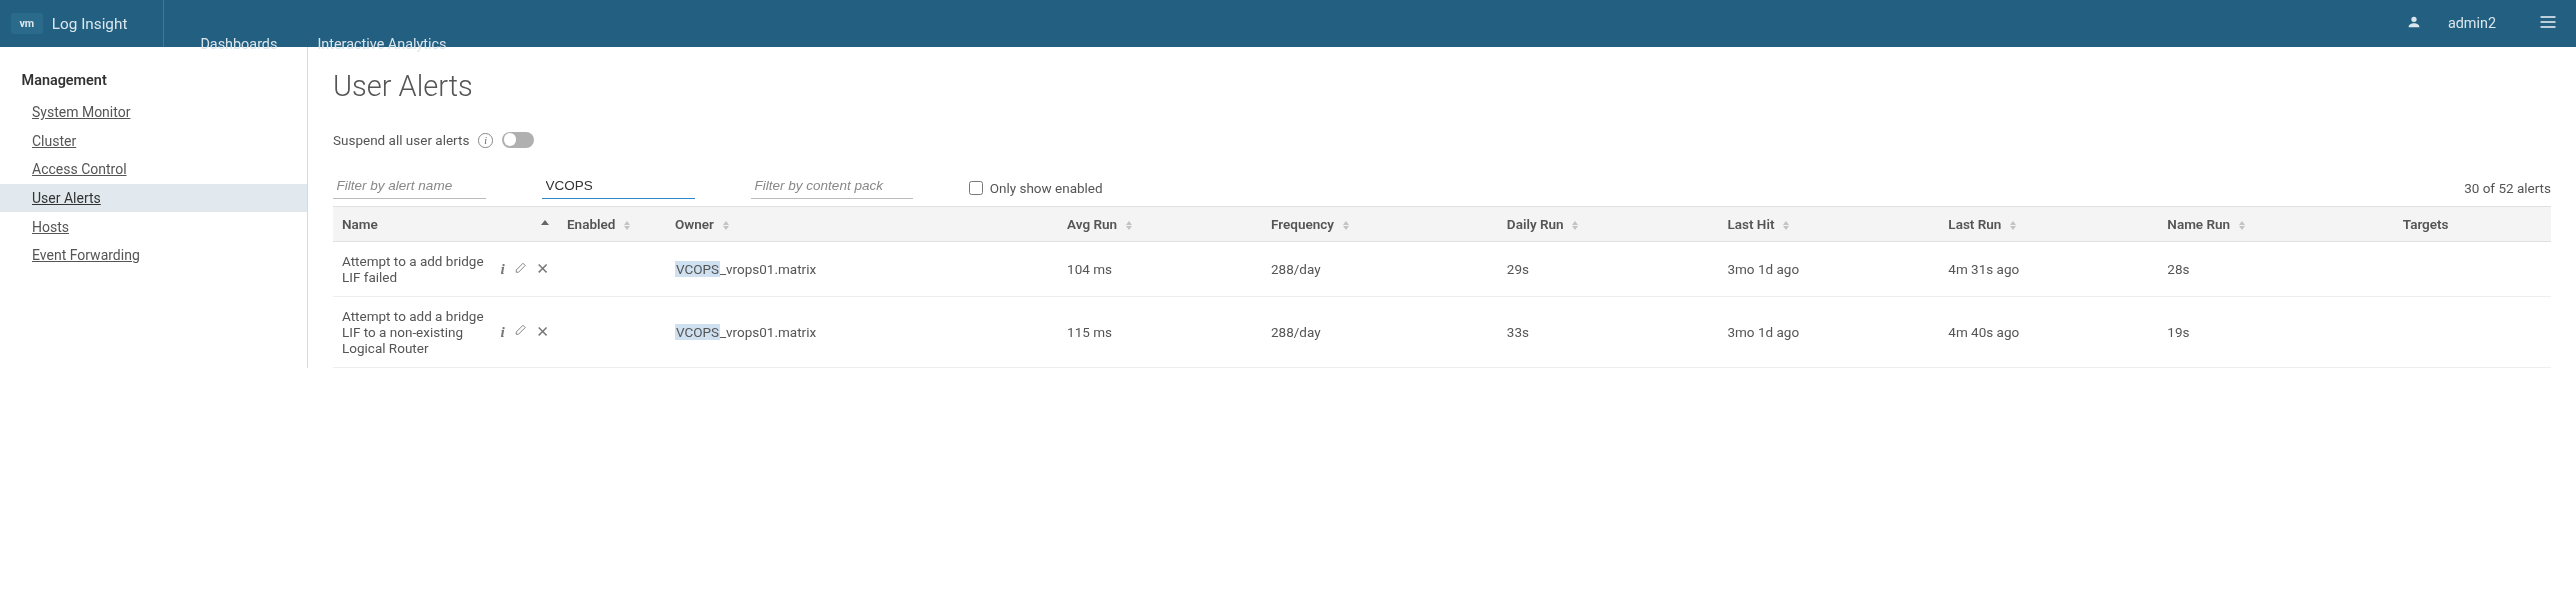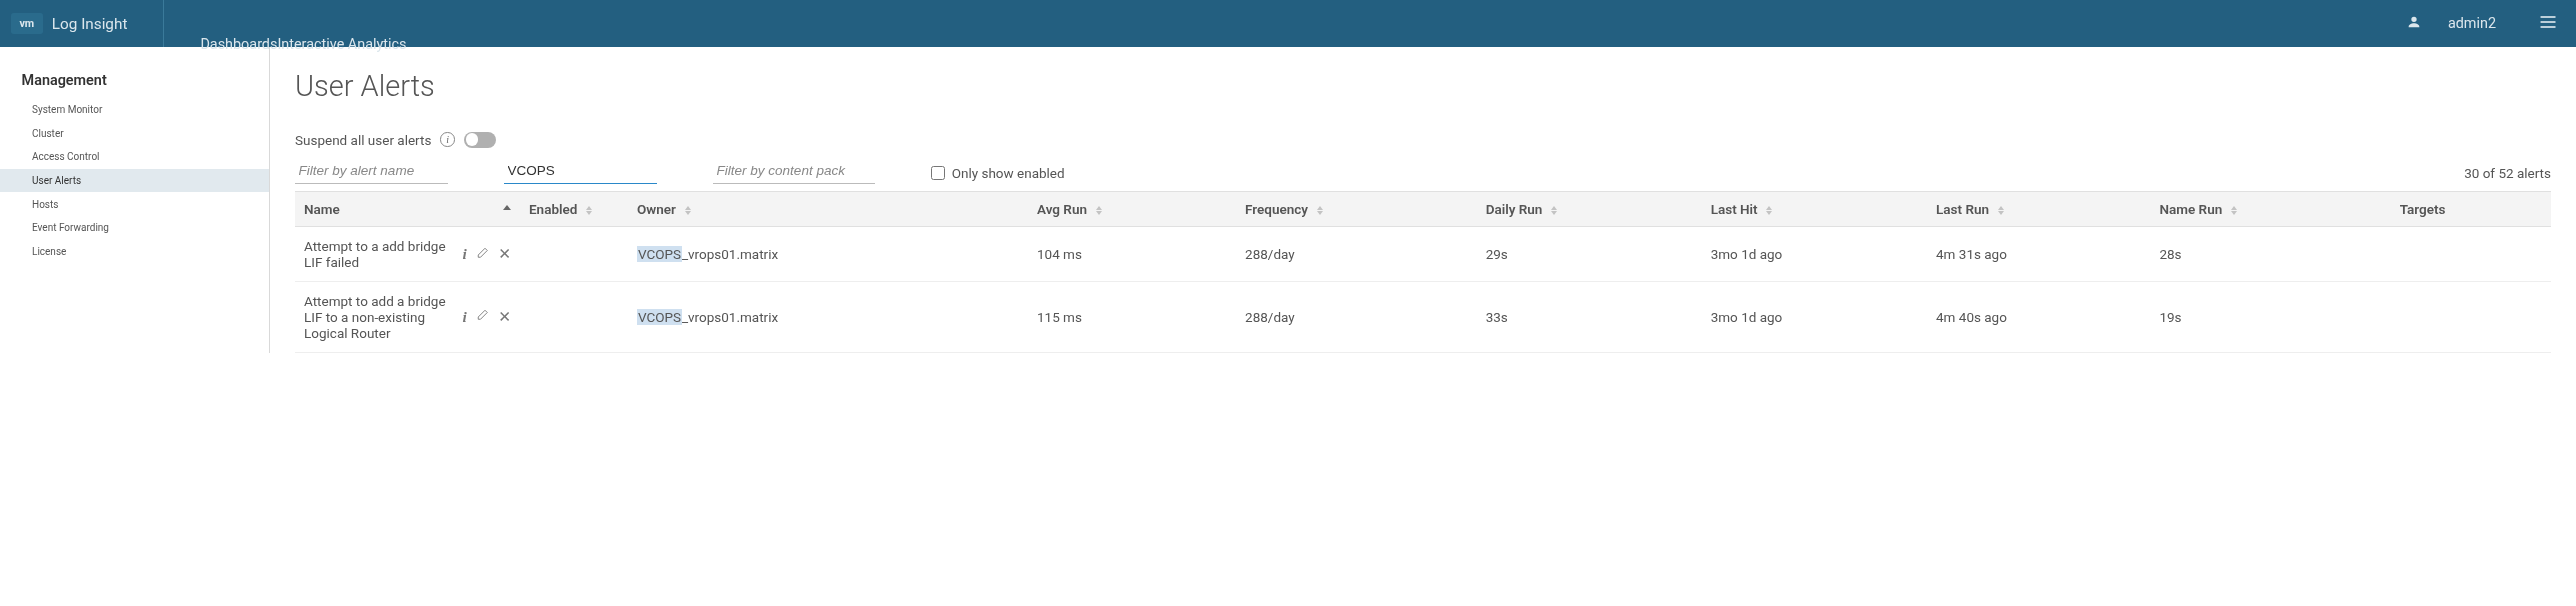--- a/index.html
+++ b/index.html
@@ -35,20 +35,21 @@
     font-weight: 400;
     margin-right: 36px;
     padding-right: 36px;
     border-right: 0.9px solid #3a7a9a;
     height: 47px;
     display: flex;
     align-items: center;
   }
   .topnav {
     display: flex;
+    gap: 40px;
     font-size: 14.4px;
     margin-top: 41px;
   }
   .topnav-item { cursor: pointer; }
   .spacer { flex: 1; }
   .user-area {
     display: flex;
     align-items: center;
     gap: 26px;
     font-size: 14.4px;
@@ -58,57 +59,58 @@
     margin-left: 16px;
     cursor: pointer;
   }
   .hamburger svg { width: 20px; height: 20px; stroke: #dbe6ec; }
 
   .mainwrap {
     display: flex;
     min-height: 288px;
   }
   .sidebar {
-    width: 270px;
+    width: 308px;
     border-right: 0.9px solid #d9d9d9;
     padding: 25px 0 21.6px 0;
   }
   .side-head {
     font-weight: 600;
     font-size: 14.4px;
     padding: 0 21.6px 9px 21.6px;
     color: #333;
   }
   .side-item {
     padding: 6.3px 21.6px 6.3px 32px;
     color: #555;
-    font-size: 10px;
+    font-size: 14px;
     cursor: pointer;
+    text-decoration: underline;
   }
   .side-item.active {
     background: #e1e9ee;
     color: #333;
   }
   .content {
     flex: 1;
     padding: 21.6px 25px 0 25px;
   }
   .page-title {
     font-size: 29px;
     font-weight: 300;
     color: #555;
     margin-bottom: 29px;
   }
   .suspend-row {
     display: flex;
-    align-items: center;
+    align-items: flex-end;
     gap: 9px;
     font-size: 13.5px;
     color: #555;
-    margin-bottom: 10px;
+    margin-bottom: 25px;
   }
   .info-circ {
     width: 14.4px; height: 14.4px;
     border: 0.9px solid #888;
     border-radius: 50%;
     display: inline-flex;
     align-items: center;
     justify-content: center;
     font-size: 10px;
     font-style: italic;
@@ -261,21 +263,20 @@
 <div class="mainwrap">
 
   <div class="sidebar">
     <div class="side-head">Management</div>
     <div class="side-item">System Monitor</div>
     <div class="side-item">Cluster</div>
     <div class="side-item">Access Control</div>
     <div class="side-item active">User Alerts</div>
     <div class="side-item">Hosts</div>
     <div class="side-item">Event Forwarding</div>
-    <div class="side-item">License</div>
   </div>
 
   <div class="content">
     <div class="page-title">User Alerts</div>
 
     <div class="suspend-row">
       <span>Suspend all user alerts</span>
       <span class="info-circ">i</span>
       <span class="toggle off">
           <span class="knob"></span>

